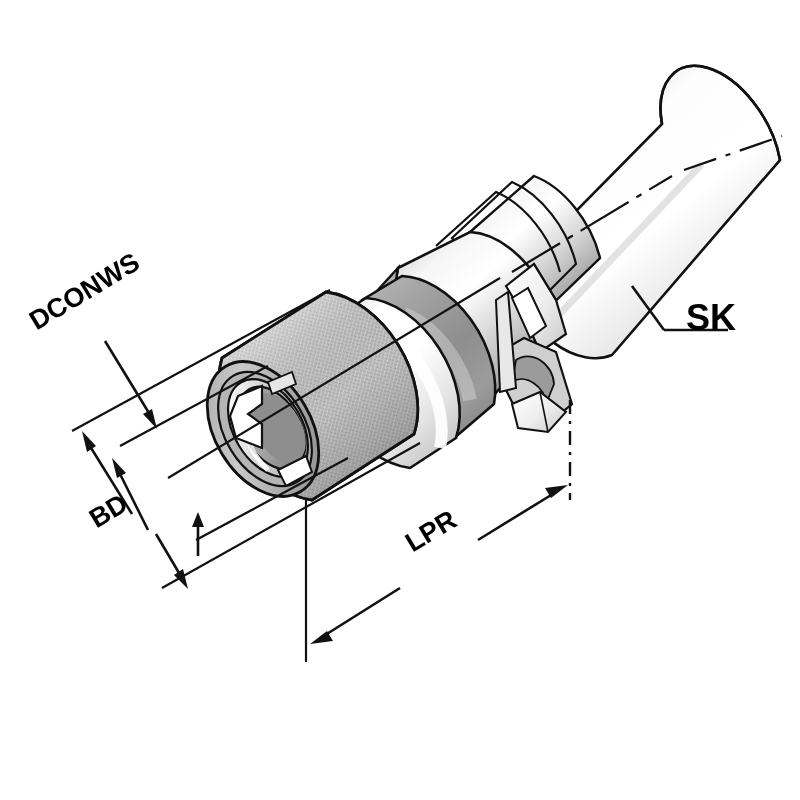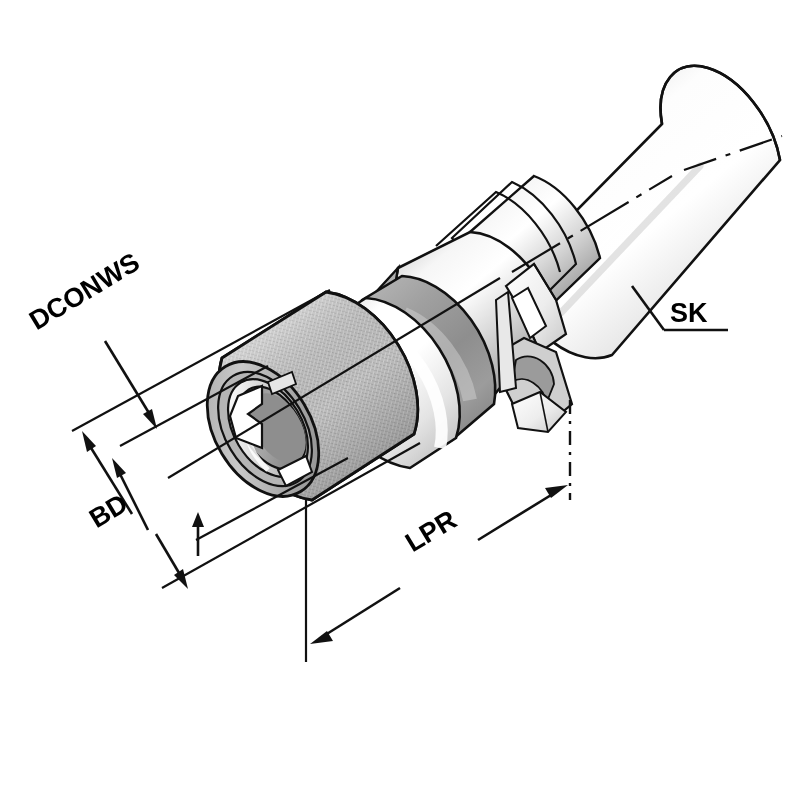--- a/index.html
+++ b/index.html
@@ -335,15 +335,15 @@
     </g>
 
   </svg>
 
   <div class="dimlabel" style="left:32px;top:310px;font-size:27px;transform:rotate(-31deg);transform-origin:0 50%;">DCONWS</div>
 
   <div class="dimlabel" style="left:92px;top:508px;font-size:27px;transform:rotate(-31deg);transform-origin:0 50%;">BD</div>
 
   <div class="dimlabel" style="left:408px;top:532px;font-size:27px;transform:rotate(-31deg);transform-origin:0 50%;">LPR</div>
 
-  <div class="dimlabel" style="left:670px;top:300px;font-size:27px;">SK</div>
+  <div class="dimlabel" style="left:686px;top:300px;font-size:36px;">SK</div>
 
 </div>
 
 </body></html>

